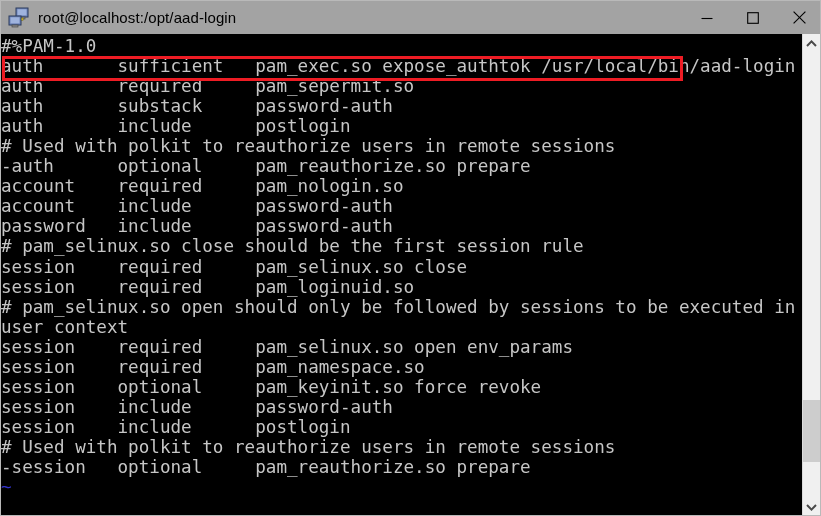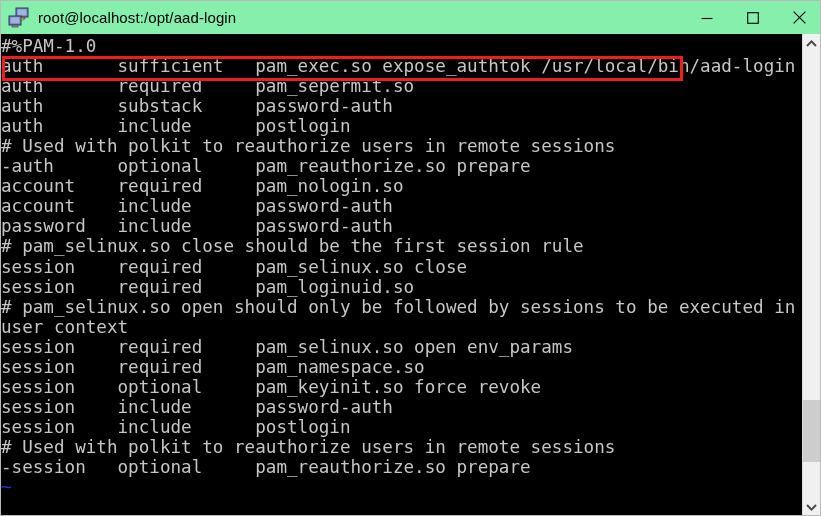--- a/index.html
+++ b/index.html
@@ -23,21 +23,21 @@
     border: 1px solid #b9b9b9;
     overflow: hidden;
   }
 
   
   #titlebar {
     position: absolute;
     left: 0; top: 0;
     width: 821px;
     height: 33px;
-    background: #86efac;
+    background: #a3a3a3;
     display: flex;
     align-items: center;
   }
   #titlebar-icon {
     width: 22px;
     height: 22px;
     margin-left: 7px;
     margin-right: 8px;
     flex: 0 0 auto;
     position: relative;

